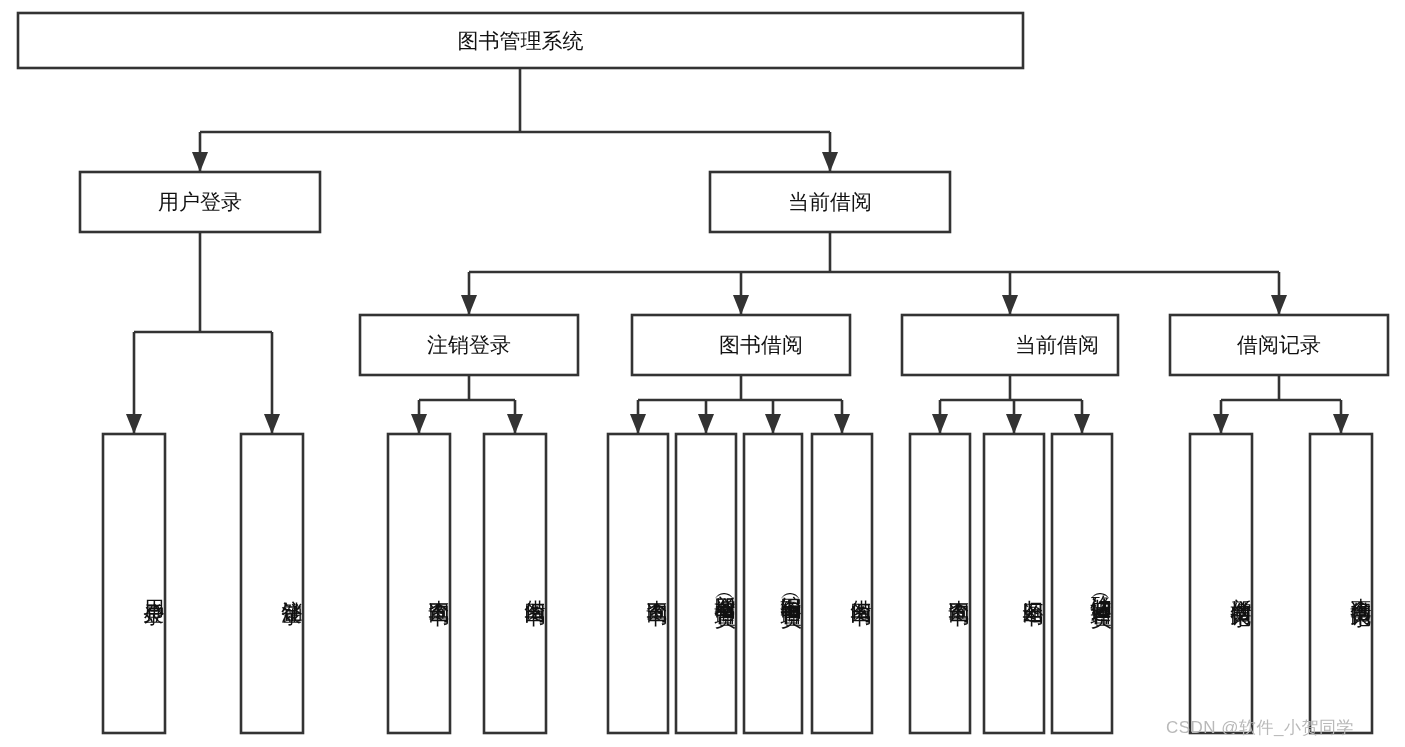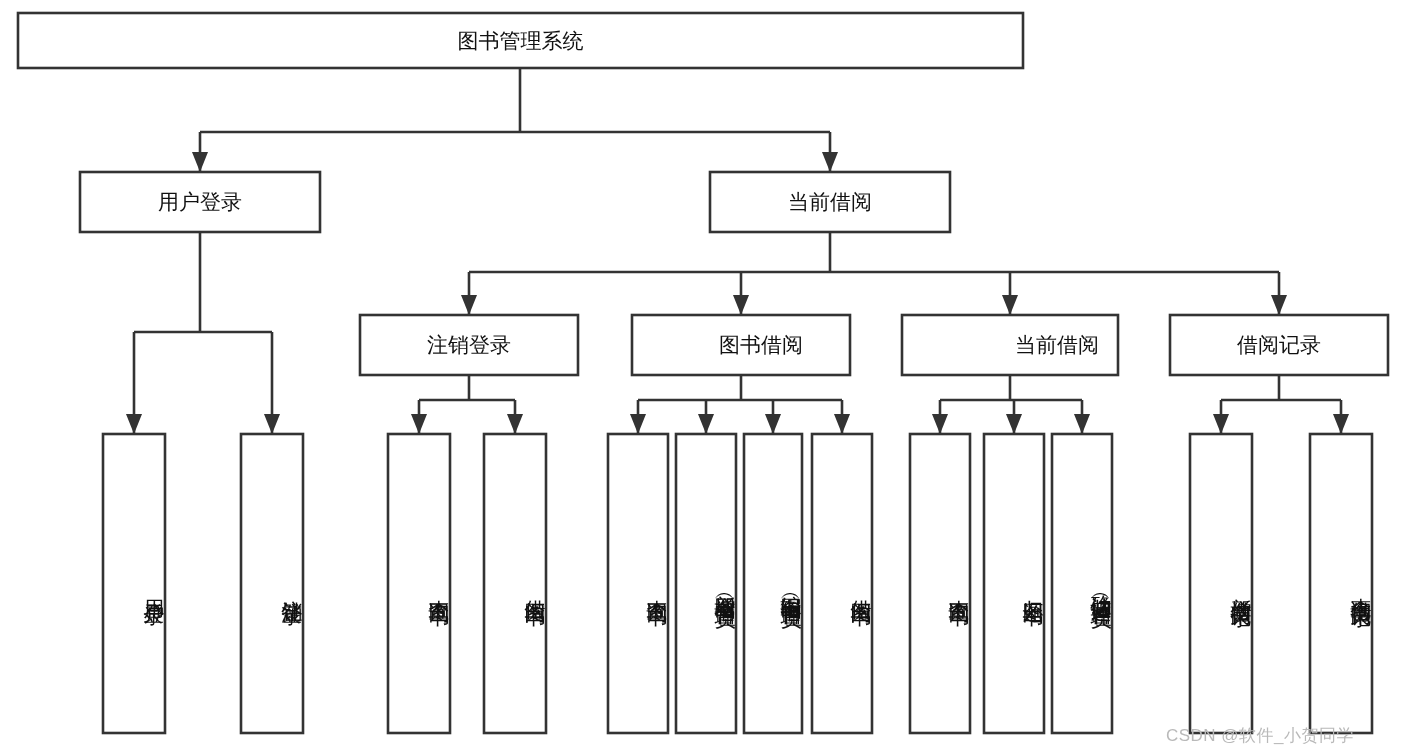--- a/index.html
+++ b/index.html
@@ -64,21 +64,21 @@
     justify-content: center;
     font-family: "Liberation Sans", "DejaVu Sans", sans-serif;
     font-size: 21px;
     color: #111111;
     white-space: nowrap;
     pointer-events: none;
   }
   .watermark {
     position: absolute;
     right: 10px;
-    bottom: 0;
+    bottom: 8px;
     font-family: "Liberation Sans", "DejaVu Sans", sans-serif;
     font-size: 17px;
     color: #b9b9b9;
     white-space: nowrap;
     letter-spacing: 0.5px;
   }
 </style>
 </head>
 <body>
 

